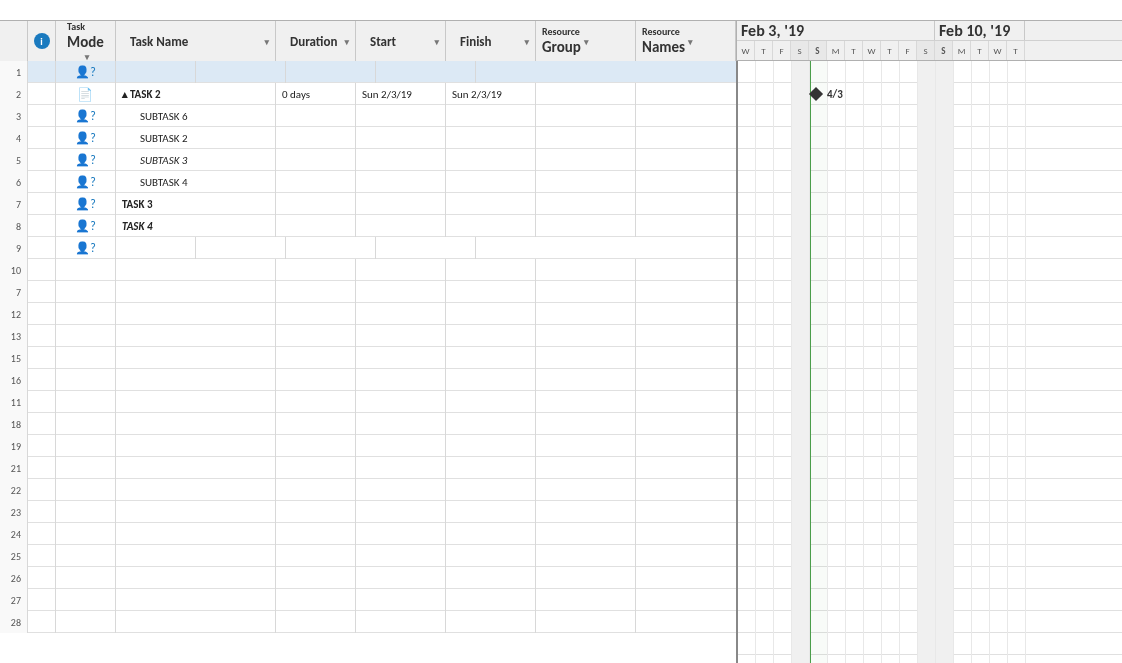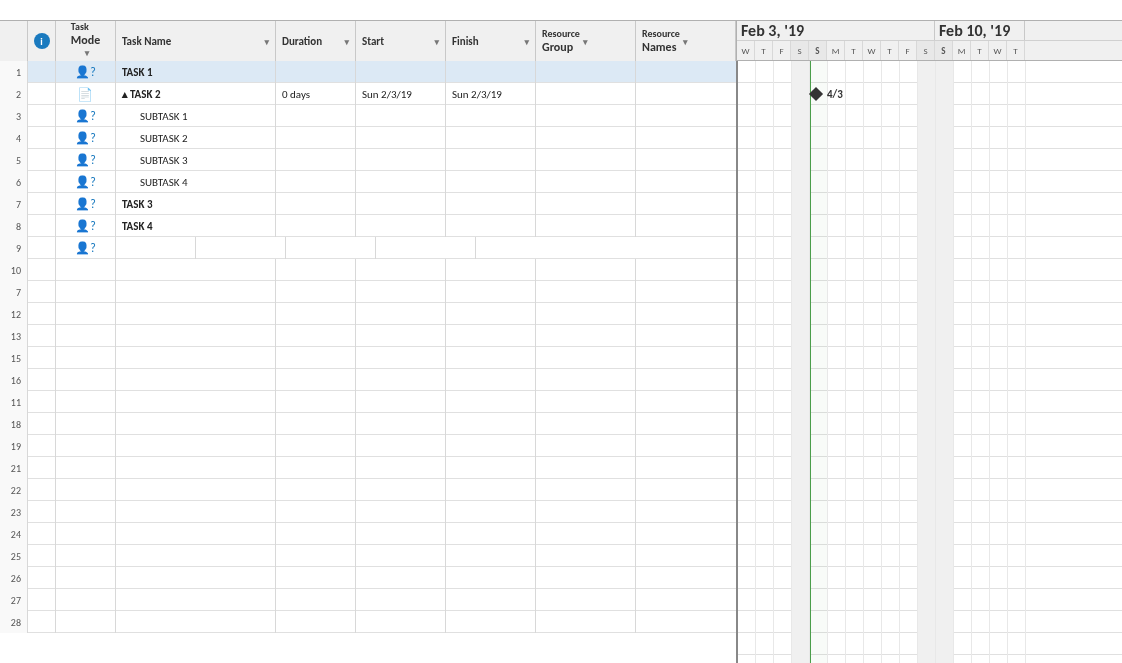--- a/index.html
+++ b/index.html
@@ -48,21 +48,22 @@
       font-weight: bold;
       color: #333;
       background: #f0f0f0;
       height: 40px;
       white-space: nowrap;
       user-select: none;
     }
 
     .header-cell .col-label {
       flex: 1;
-      font-size: 11px;
+      font-size: 13px;
+      margin-left: 8px;
     }
 
     .header-cell .sort-arrow {
       color: #777;
       font-size: 9px;
       margin-left: 3px;
     }
 
     .row-num-header {
       width: 28px;
@@ -261,21 +262,21 @@
       display: flex;
       flex-direction: column;
       justify-content: center;
       line-height: 1.2;
     }
 
     .header-two-line span:first-child {
       font-size: 10px;
     }
     .header-two-line span:last-child {
-      font-size: 12px;
+      font-size: 15px;
     }
 
     .gantt-outer {
       position: relative;
       overflow: hidden;
     }
   </style>
 </head>
 <body>
 
@@ -364,21 +365,20 @@
   </div>
 
   <div class="data-area">
     <div class="left-panel" id="left-panel">
     <div class="data-row selected">
           <div class="cell row-num">1</div>
           <div class="cell info-icon"></div>
           <div class="cell task-mode-cell">
             <span class="task-icon" style="color:#1a7abf; font-size:12px;">👤?</span>
           </div>
-          <div class="cell task-name-cell bold" style="padding-left: 6px;">TASK 1</div>
           <div class="cell duration-cell"></div>
           <div class="cell start-cell"></div>
           <div class="cell finish-cell"></div>
           <div class="cell resource-group-cell"></div>
           <div class="cell resource-names-cell"></div>
         </div>
         <div class="data-row">
           <div class="cell row-num">2</div>
           <div class="cell info-icon"></div>
           <div class="cell task-mode-cell">
@@ -390,21 +390,21 @@
           <div class="cell finish-cell">Sun 2/3/19</div>
           <div class="cell resource-group-cell"></div>
           <div class="cell resource-names-cell"></div>
         </div>
         <div class="data-row">
           <div class="cell row-num">3</div>
           <div class="cell info-icon"></div>
           <div class="cell task-mode-cell">
             <span class="task-icon" style="color:#1a7abf; font-size:12px;">👤?</span>
           </div>
-          <div class="cell task-name-cell" style="padding-left: 24px;">SUBTASK 1</div>
+          <div class="cell task-name-cell" style="padding-left: 24px;">SUBTASK 6</div>
           <div class="cell duration-cell"></div>
           <div class="cell start-cell"></div>
           <div class="cell finish-cell"></div>
           <div class="cell resource-group-cell"></div>
           <div class="cell resource-names-cell"></div>
         </div>
         <div class="data-row">
           <div class="cell row-num">4</div>
           <div class="cell info-icon"></div>
           <div class="cell task-mode-cell">
@@ -416,21 +416,21 @@
           <div class="cell finish-cell"></div>
           <div class="cell resource-group-cell"></div>
           <div class="cell resource-names-cell"></div>
         </div>
         <div class="data-row">
           <div class="cell row-num">5</div>
           <div class="cell info-icon"></div>
           <div class="cell task-mode-cell">
             <span class="task-icon" style="color:#1a7abf; font-size:12px;">👤?</span>
           </div>
-          <div class="cell task-name-cell" style="padding-left: 24px;">SUBTASK 3</div>
+          <div class="cell task-name-cell" style="padding-left: 24px; font-style: italic;">SUBTASK 3</div>
           <div class="cell duration-cell"></div>
           <div class="cell start-cell"></div>
           <div class="cell finish-cell"></div>
           <div class="cell resource-group-cell"></div>
           <div class="cell resource-names-cell"></div>
         </div>
         <div class="data-row">
           <div class="cell row-num">6</div>
           <div class="cell info-icon"></div>
           <div class="cell task-mode-cell">
@@ -455,21 +455,21 @@
           <div class="cell finish-cell"></div>
           <div class="cell resource-group-cell"></div>
           <div class="cell resource-names-cell"></div>
         </div>
         <div class="data-row">
           <div class="cell row-num">8</div>
           <div class="cell info-icon"></div>
           <div class="cell task-mode-cell">
             <span class="task-icon" style="color:#1a7abf; font-size:12px;">👤?</span>
           </div>
-          <div class="cell task-name-cell bold" style="padding-left: 6px;">TASK 4</div>
+          <div class="cell task-name-cell bold" style="padding-left: 6px; font-style: italic;">TASK 4</div>
           <div class="cell duration-cell"></div>
           <div class="cell start-cell"></div>
           <div class="cell finish-cell"></div>
           <div class="cell resource-group-cell"></div>
           <div class="cell resource-names-cell"></div>
         </div>
         <div class="data-row">
           <div class="cell row-num">9</div>
           <div class="cell info-icon"></div>
           <div class="cell task-mode-cell">

